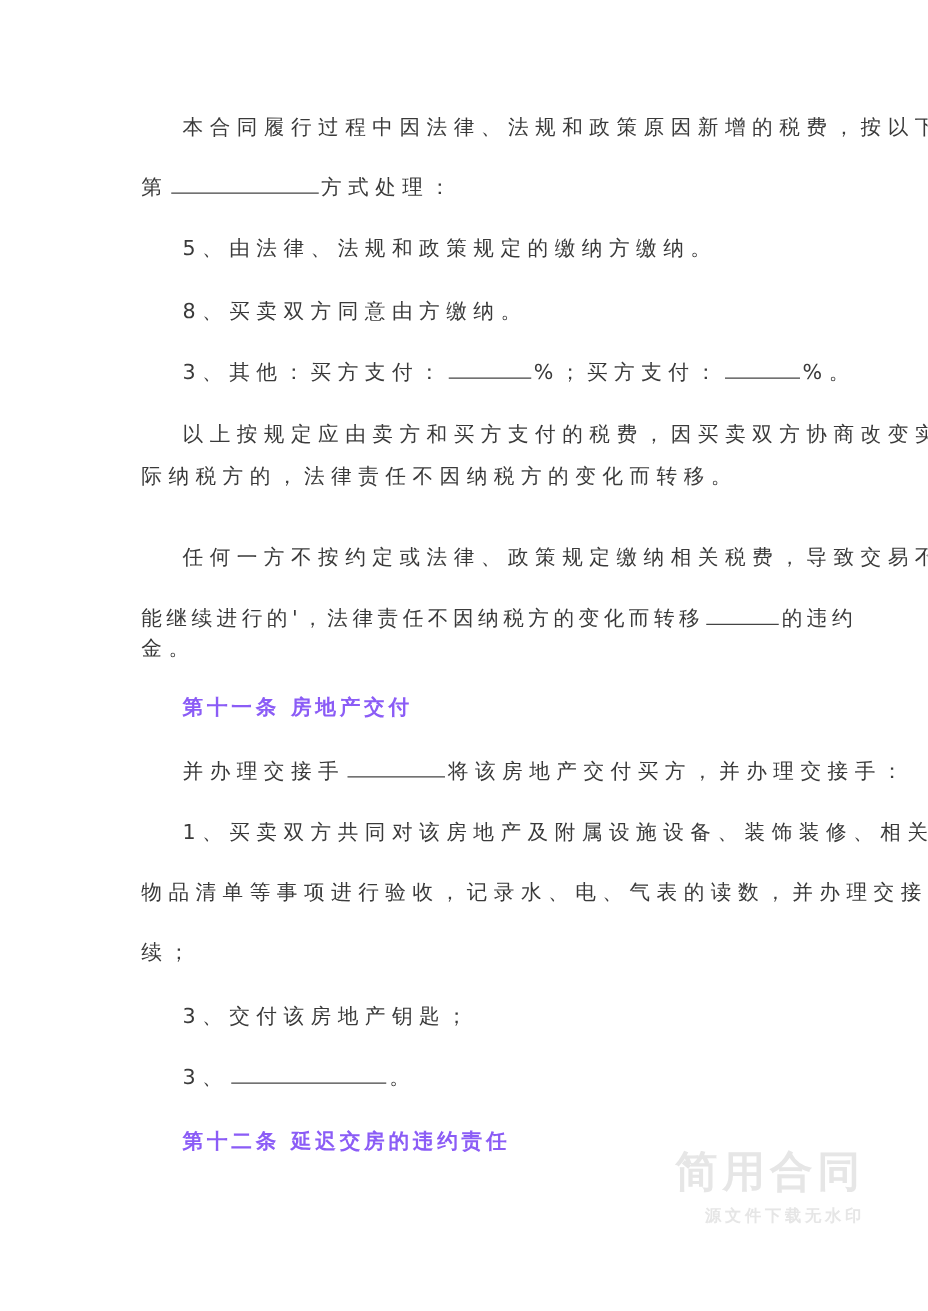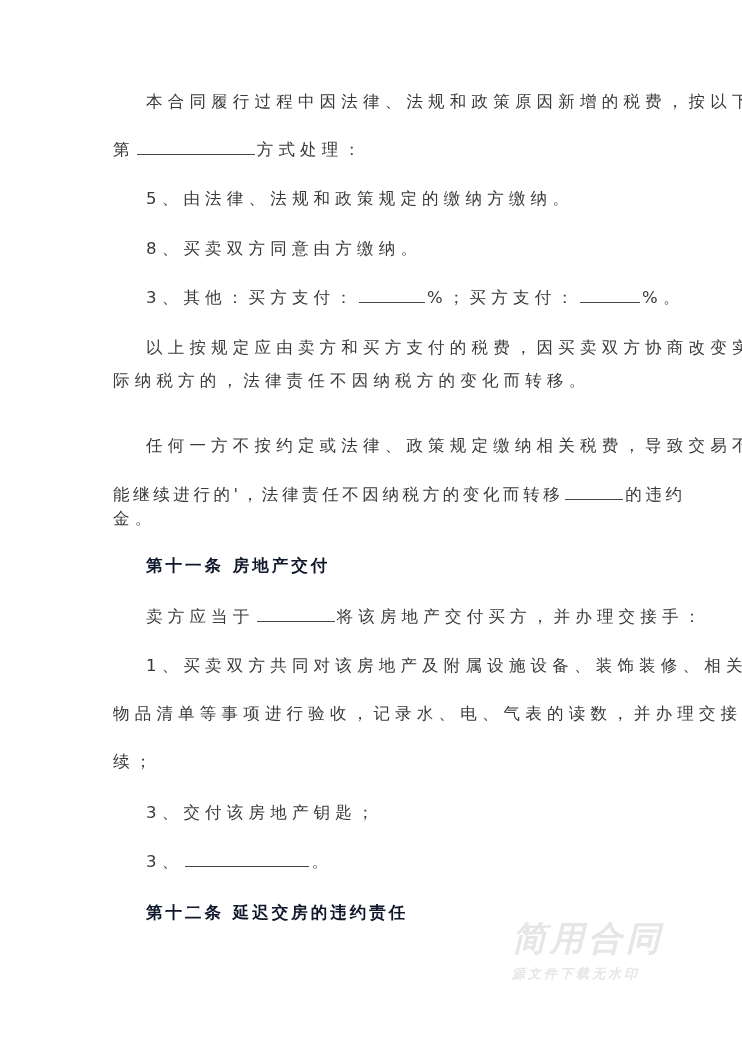--- a/index.html
+++ b/index.html
@@ -26,39 +26,38 @@
       left: 113px;
       width: 520px;
       font-size: 16.5px;
       line-height: 22px;
       white-space: nowrap;
       letter-spacing: 5.2px;
     }
     .indent { left: 146px; }
     .heading {
       font-weight: bold;
-      color: #0f172a;
+      color: #8b5cf6;
       letter-spacing: 3px;
     }
     .blank {
       display: inline-block;
       border-bottom: 1.3px solid #444;
       height: 15px;
       vertical-align: baseline;
       margin: 0 2px;
     }
     .watermark {
       position: absolute;
       left: 512px;
       top: 918px;
       width: 180px;
       color: #e6e6e6;
-      font-style: italic;
       font-weight: bold;
-      text-align: left;
+      text-align: right;
     }
     .wm-main {
       font-size: 34px;
       letter-spacing: 4px;
       line-height: 40px;
     }
     .wm-sub {
       font-size: 13px;
       letter-spacing: 3px;
       line-height: 24px;
@@ -101,21 +100,21 @@
     <span>能继续进行的'，法律责任不因纳税方的变化而转移</span><span class="blank" style="width:58px"></span><span>的违约</span>
   </div>
   <div class="line" style="top:508px">
     <span>金。</span>
   </div>
 
   <div class="line indent heading" style="top:555px">
     <span>第十一条 房地产交付</span>
   </div>
   <div class="line indent" style="top:606px">
-    <span>卖方应当于</span><span class="blank" style="width:78px"></span><span>将该房地产交付买方，并办理交接手：</span>
+    <span>并办理交接手</span><span class="blank" style="width:78px"></span><span>将该房地产交付买方，并办理交接手：</span>
   </div>
   <div class="line indent" style="top:655px">
     <span>1、买卖双方共同对该房地产及附属设施设备、装饰装修、相关</span>
   </div>
   <div class="line" style="top:703px">
     <span>物品清单等事项进行验收，记录水、电、气表的读数，并办理交接手</span>
   </div>
   <div class="line" style="top:751px">
     <span>续；</span>
   </div>

